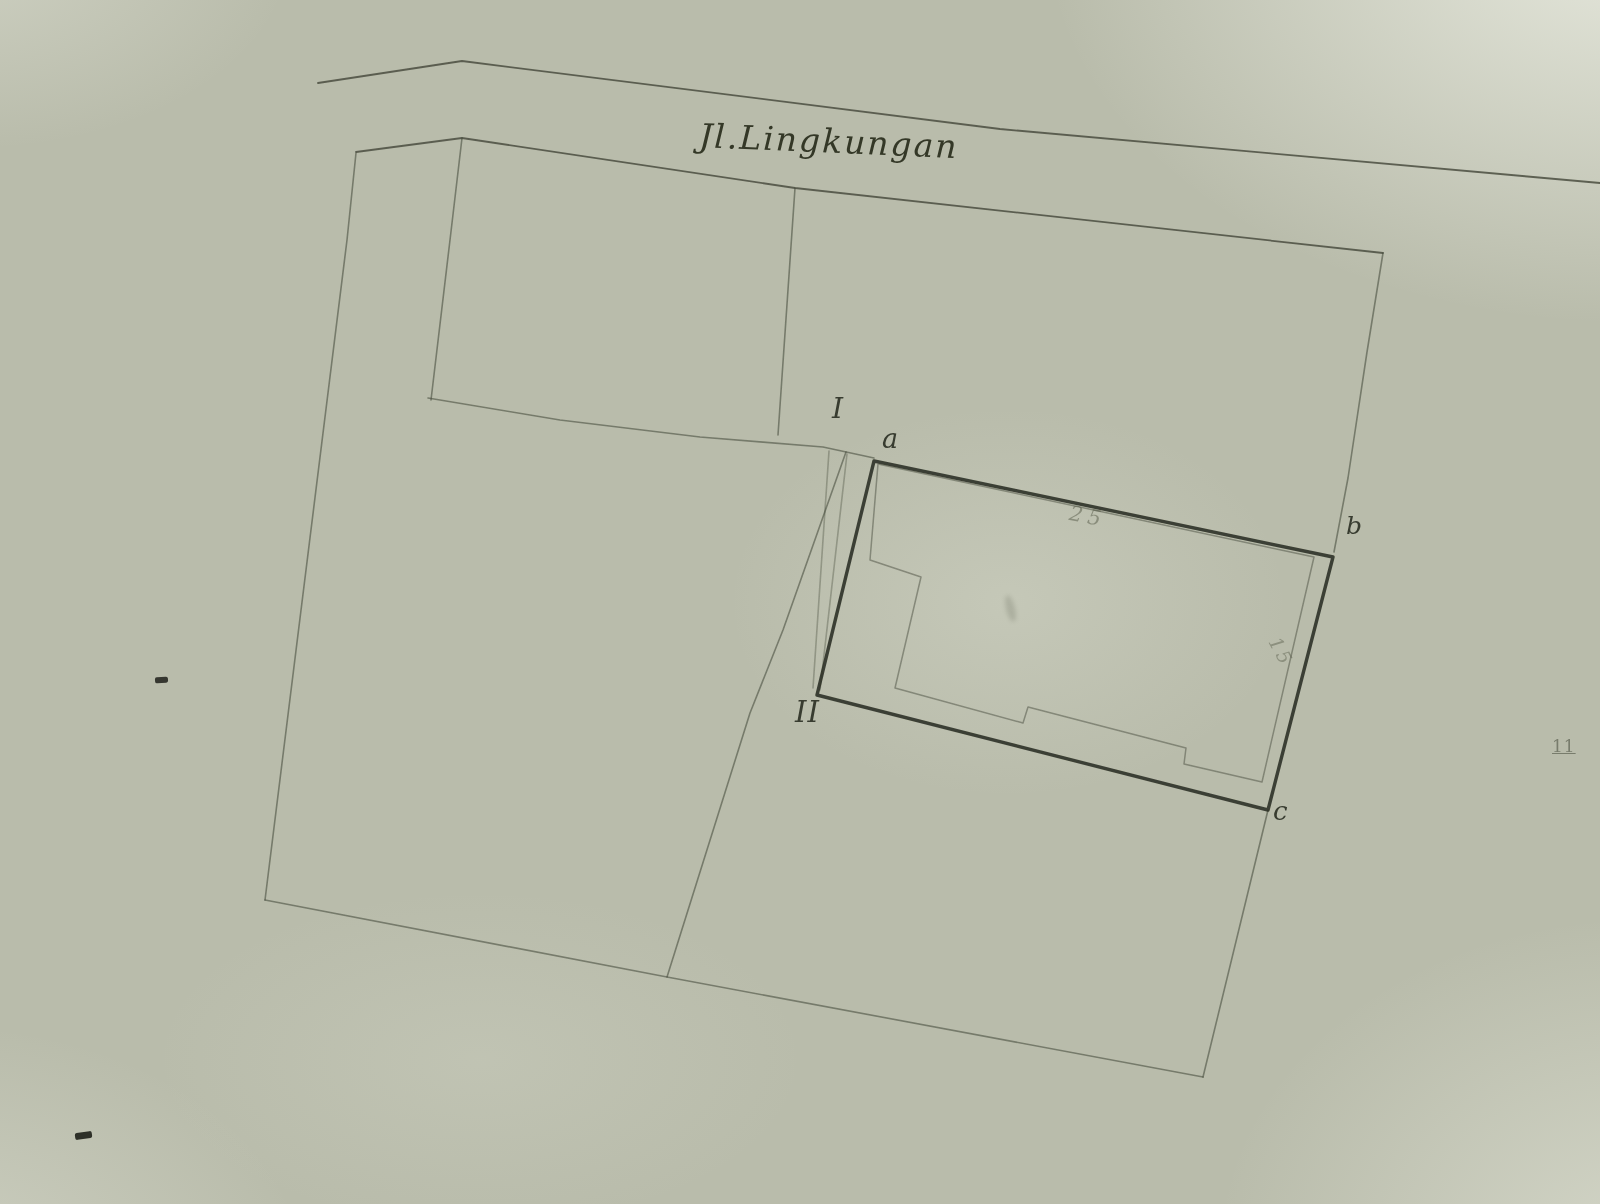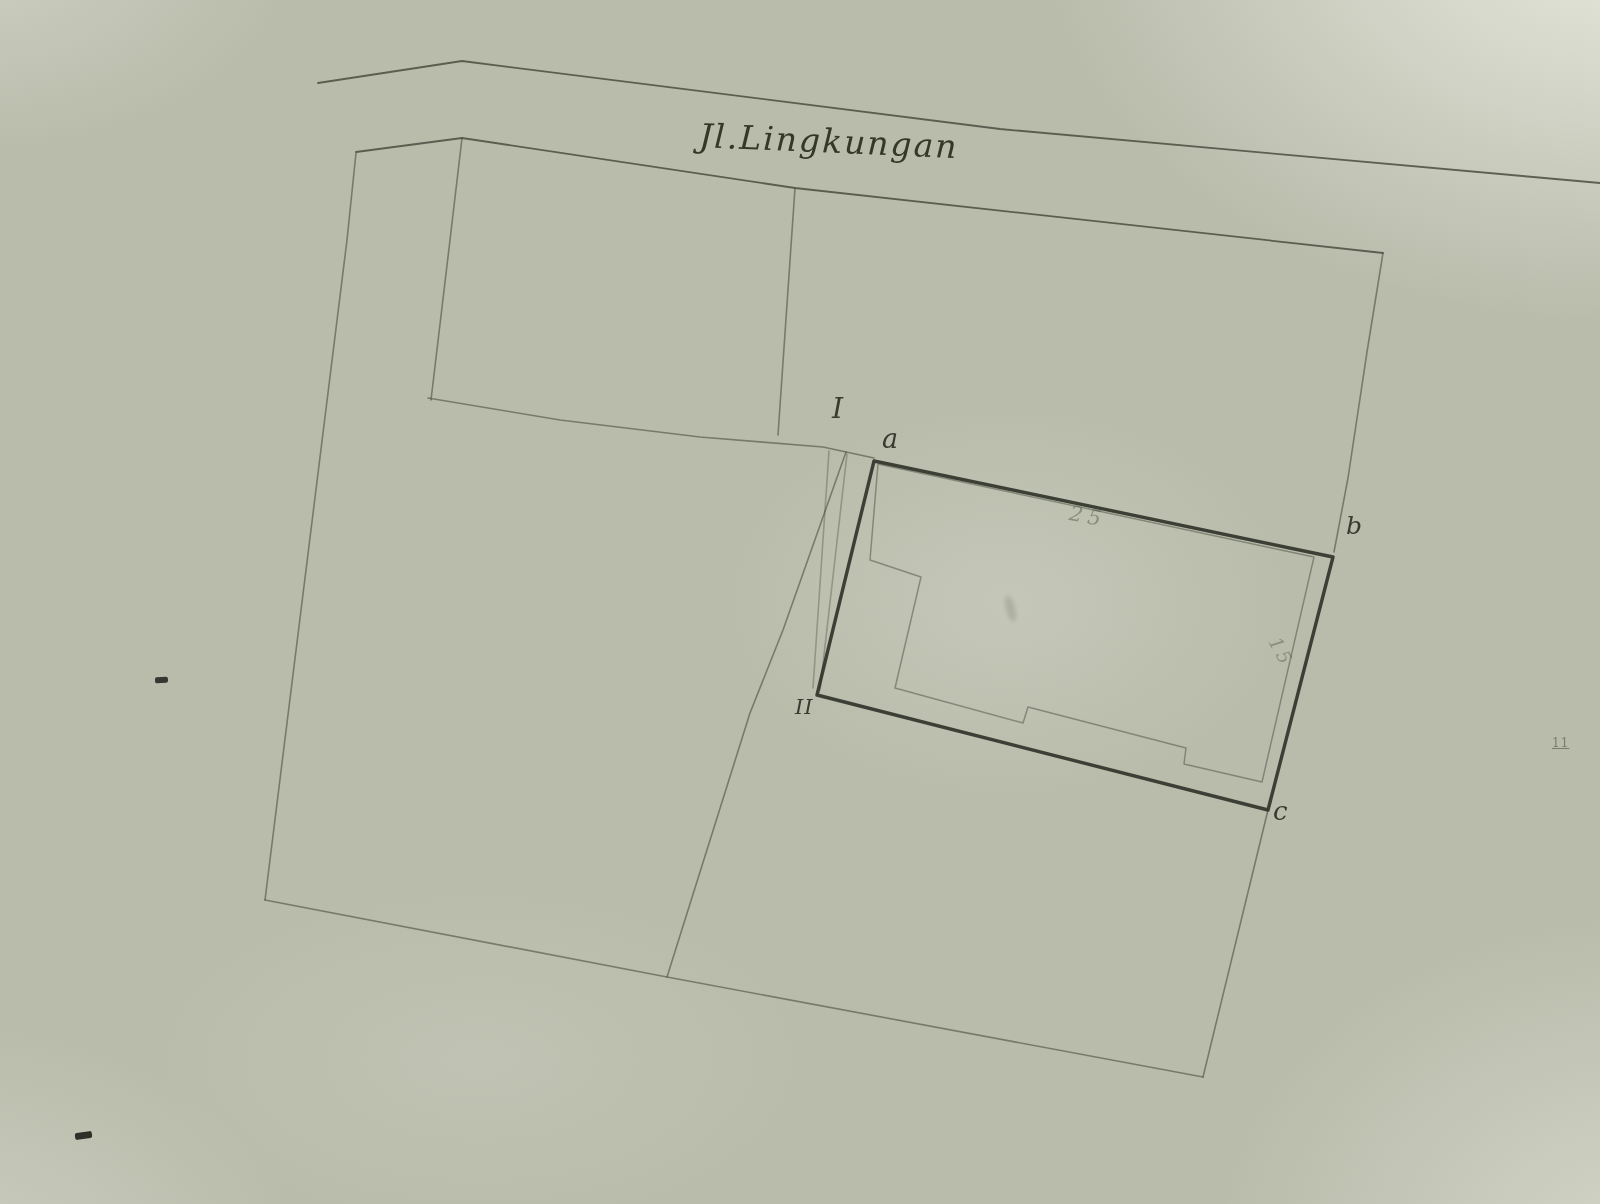--- a/index.html
+++ b/index.html
@@ -27,26 +27,26 @@
     font-family:"DejaVu Serif", serif;
     font-style:italic;
     color:#383c30;
     white-space:nowrap;
     transform-origin:left top;
   }
   .street{left:700px;top:116px;font-size:33px;letter-spacing:2px;transform:rotate(2.5deg);color:#343827;}
   .pt-I{left:832px;top:392px;font-size:28px;}
   .pt-a{left:882px;top:423px;font-size:27px;}
   .pt-b{left:1346px;top:511px;font-size:25px;}
-  .pt-II{left:795px;top:695px;font-size:21px;letter-spacing:1px;}
+  .pt-II{left:795px;top:695px;font-size:29px;letter-spacing:1px;}
   .pt-c{left:1273px;top:796px;font-size:26px;}
   .dim{color:#575b49;}
   .dim-top{left:1072px;top:501px;font-size:21px;opacity:0.5;transform:rotate(11deg);letter-spacing:5px;}
   .dim-right{left:1284px;top:633px;font-size:19px;opacity:0.45;transform:rotate(62deg);letter-spacing:3px;}
-  .edge-mark{left:1552px;top:736px;font-size:12px;opacity:0.55;font-style:normal;letter-spacing:1px;color:#44483a;text-decoration:underline;}
+  .edge-mark{left:1552px;top:736px;font-size:17px;opacity:0.55;font-style:normal;letter-spacing:1px;color:#44483a;text-decoration:underline;}
   .ink-dot{position:absolute;background:#1e201a;border-radius:2px;}
   .dot1{left:155px;top:677px;width:13px;height:6px;transform:rotate(-4deg);opacity:0.85;}
   .dot2{left:75px;top:1132px;width:17px;height:7px;transform:rotate(-8deg);opacity:0.9;}
   .smudge{
     position:absolute;left:1006px;top:595px;width:9px;height:27px;
     background:#5a5e4e;opacity:0.22;border-radius:50%;
     filter:blur(2px);transform:rotate(-14deg);
   }
 </style>
 </head>

